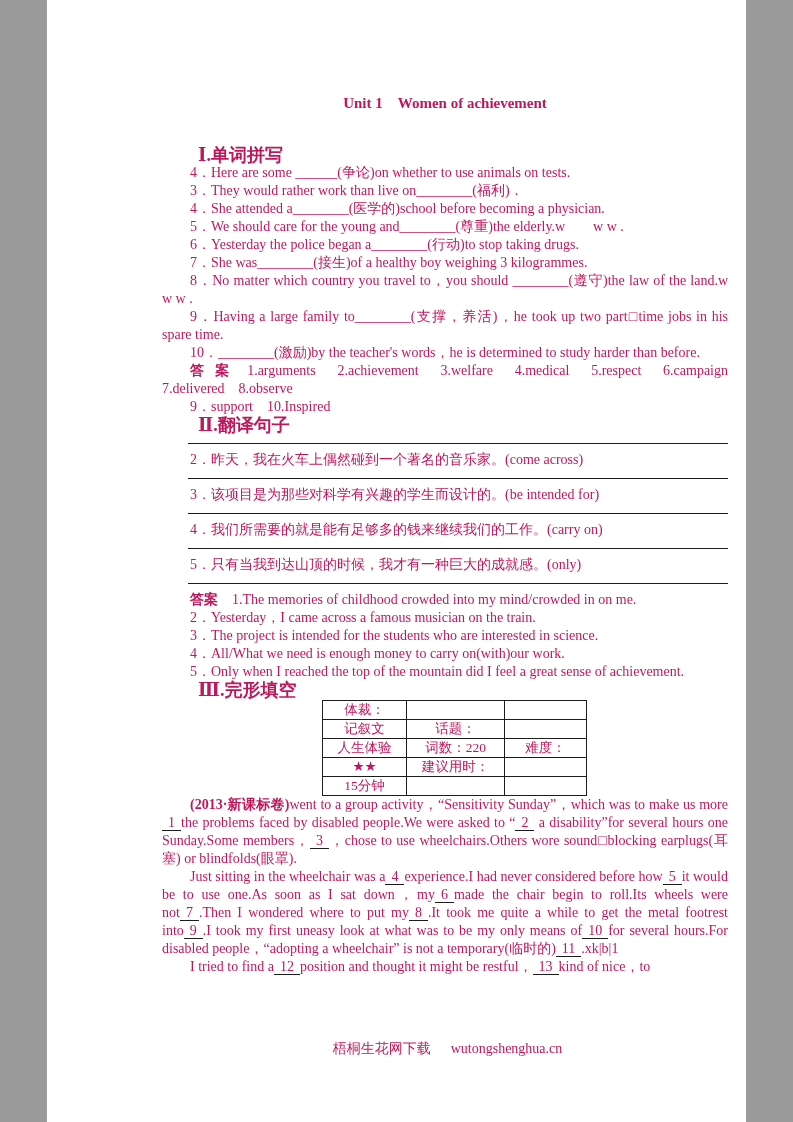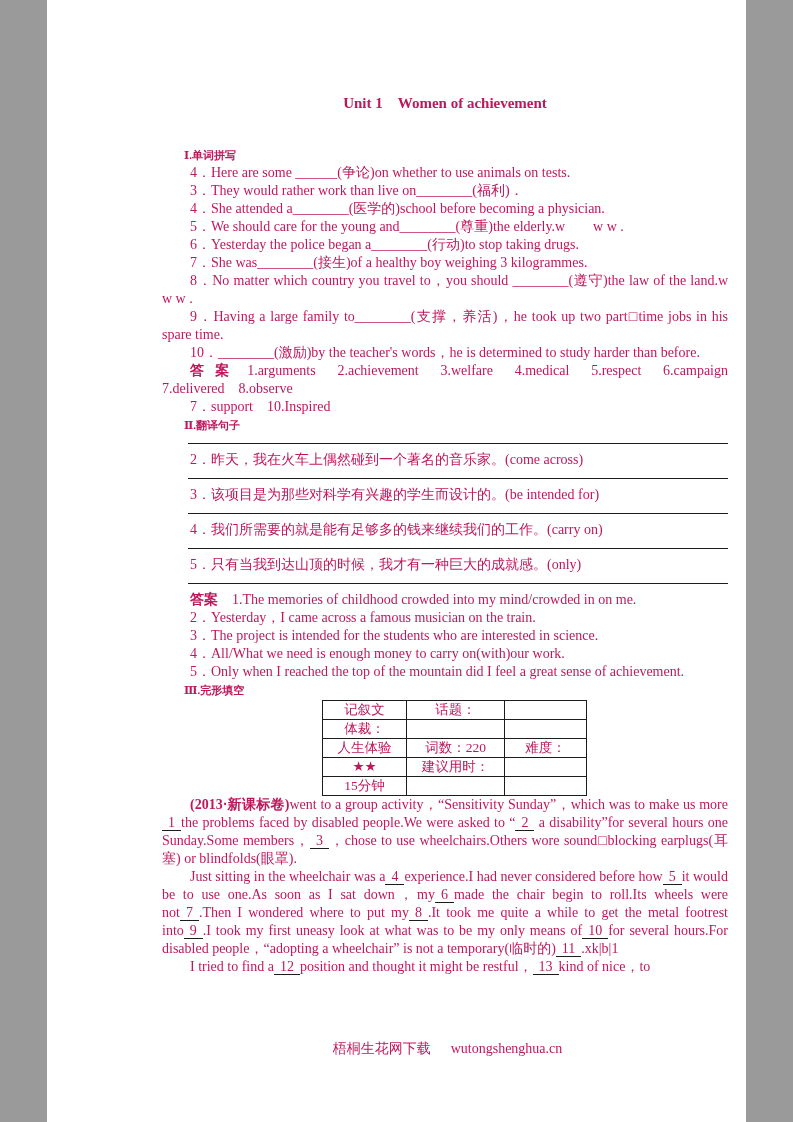--- a/index.html
+++ b/index.html
@@ -3,21 +3,21 @@
 <meta charset="utf-8">
 <style>
   html,body{margin:0;padding:0;background:#9a9a9a;}
   .page{
     width:699px;height:1122px;background:#ffffff;position:relative;overflow:hidden;
     color:#be185d;font-family:"Liberation Serif","DejaVu Serif",serif;
     font-size:14px;line-height:18px;margin:0 auto;
   }
   .content{position:absolute;left:115px;top:0;width:566px;}
   .doc-title{margin:94px 0 0 0;font-size:15px;font-weight:bold;text-align:center;line-height:18px;}
-  .sec-heading{margin:0;font-size:11px;font-weight:bold;text-indent:2em;line-height:18px;}
+  .sec-heading{margin:0;font-size:18px;font-weight:bold;text-indent:2em;line-height:18px;}
   .sec-heading.first{margin-top:34px;}
   p.line{margin:0;text-indent:2em;text-align:justify;}
   p.ans-line{margin:0;text-indent:2em;text-align:justify;}
   .ans-label{font-weight:bold;margin-right:14px;}
   .blank-line{height:9px;border-bottom:1px solid #1c1c1c;margin:0 0 7px 26px;}
   .info-table{border-collapse:collapse;margin:1px 0 0 160px;table-layout:fixed;}
   .info-table td{
     border:1px solid #1c1c1c;height:18px;text-align:center;vertical-align:middle;
     font-size:13.5px;line-height:18px;padding:0 2px;overflow:hidden;white-space:nowrap;
   }
@@ -40,21 +40,21 @@
     <p class="line">3．They would rather work than live on________(福利)．</p>
     <p class="line">4．She attended a________(医学的)school before becoming a physician.</p>
     <p class="line">5．We should care for the young and________(尊重)the elderly.w　　w w .</p>
     <p class="line">6．Yesterday the police began a________(行动)to stop taking drugs.</p>
     <p class="line">7．She was________(接生)of a healthy boy weighing 3 kilogrammes.</p>
     <p class="line">8．No matter which country you travel to，you should ________(遵守)the law of the land.w w w .</p>
     <p class="line">9．Having a large family to________(支撑，养活)，he took up two part□time jobs in his spare time.</p>
     <p class="line">10．________(激励)by the teacher's words，he is determined to study harder than before.</p>
 
     <p class="ans-line"><span class="ans-label">答 案</span><span>1.arguments　2.achievement　3.welfare　4.medical　5.respect　6.campaign　7.delivered　8.observe</span></p>
-    <p class="ans-line">7．support　10.Inspired</p>
+    <p class="ans-line">9．support　10.Inspired</p>
 
     <h2 class="sec-heading">Ⅱ.翻译句子</h2>
     <div class="blank-line"></div>
     <p class="line">2．昨天，我在火车上偶然碰到一个著名的音乐家。(come across)</p>
     <div class="blank-line"></div>
     <p class="line">3．该项目是为那些对科学有兴趣的学生而设计的。(be intended for)</p>
     <div class="blank-line"></div>
     <p class="line">4．我们所需要的就是能有足够多的钱来继续我们的工作。(carry on)</p>
     <div class="blank-line"></div>
     <p class="line">5．只有当我到达山顶的时候，我才有一种巨大的成就感。(only)</p>
@@ -69,27 +69,27 @@
     <h2 class="sec-heading">Ⅲ.完形填空</h2>
 
     <table class="info-table">
       <colgroup>
           <col class="col-a">
           <col class="col-b">
           <col class="col-c">
         </colgroup>
       <tbody>
         <tr>
-          <td>记叙文</td>
-          <td>话题：</td>
+          <td>体裁：</td>
+          <td></td>
           <td></td>
         </tr>
         <tr>
-          <td>体裁：</td>
-          <td></td>
+          <td>记叙文</td>
+          <td>话题：</td>
           <td></td>
         </tr>
         <tr>
           <td>人生体验</td>
           <td>词数：220</td>
           <td>难度：</td>
         </tr>
         <tr>
           <td>★★</td>
           <td>建议用时：</td>

